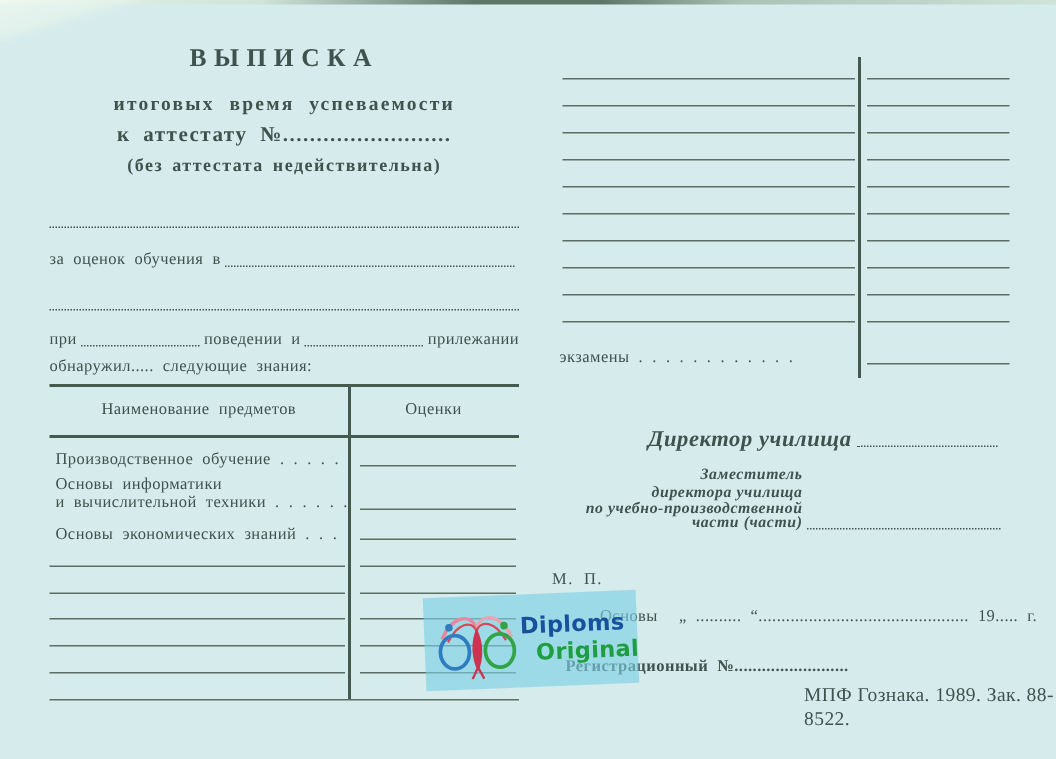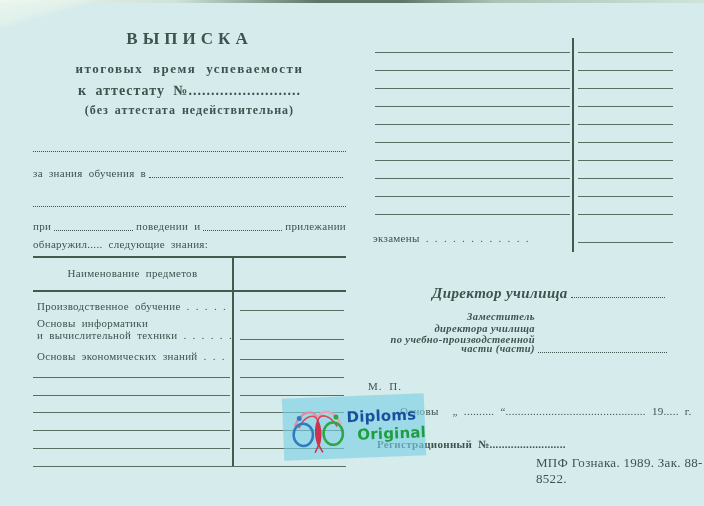--- a/index.html
+++ b/index.html
@@ -52,38 +52,39 @@
   <div class="corner"></div>
 
   <div class="abs center title" style="left:33px;top:29px;width:313px;">ВЫПИСКА</div>
   <div class="abs center sub1" style="left:33px;top:61px;width:313px;">итоговых время успеваемости</div>
   <div class="abs center sub2" style="left:33px;top:83px;width:313px;">к аттестату №.........................</div>
   <div class="abs center sub3" style="left:33px;top:103px;width:313px;">(без аттестата недействительна)</div>
 
   <div class="dotrule" style="left:33px;top:151px;width:313px;"></div>
 
   <div class="abs flexrow doc-text" style="left:33px;top:167px;width:313px;">
-    <span>за знания обучения в</span>
+    <span>за оценок обучения в</span>
     <span class="leader"></span>
   </div>
 
   <div class="dotrule" style="left:33px;top:206px;width:313px;"></div>
 
   <div class="abs flexrow doc-text" style="left:33px;top:220px;width:313px;">
     <span>при</span>
     <span class="leader"></span>
     <span>поведении и</span>
     <span class="leader"></span>
     <span>прилежании</span>
   </div>
 
   <div class="abs doc-text" style="left:33px;top:238px;">обнаружил..... следующие знания:</div>
 
   <div class="abs" style="left:33px;top:256px;width:313px;height:208px;border-top:2px solid var(--rule2,#46594f);border-bottom:1px solid var(--rule,#5a6e64);">
     <div class="abs center doc-text" style="left:0;top:9px;width:199px;">Наименование предметов</div>
+    <div class="abs center doc-text" style="left:201px;top:9px;width:110px;">Оценки</div>
     <div class="ln2" style="left:0;top:32px;width:313px;"></div>
     <div class="abs" style="left:199px;top:0;width:2px;height:208px;background:var(--rule2,#46594f);"></div>
 
     <div class="abs doc-text" style="left:4px;top:42px;">Производственное обучение  .  .  .  .  .</div>
     <div class="ln" style="left:207px;top:52px;width:104px;"></div>
 
     <div class="abs doc-text" style="left:4px;top:59px;">Основы информатики</div>
     <div class="abs doc-text" style="left:4px;top:71px;">и вычислительной техники  .  .  .  .  .  .</div>
     <div class="ln" style="left:207px;top:81px;width:104px;"></div>
 

